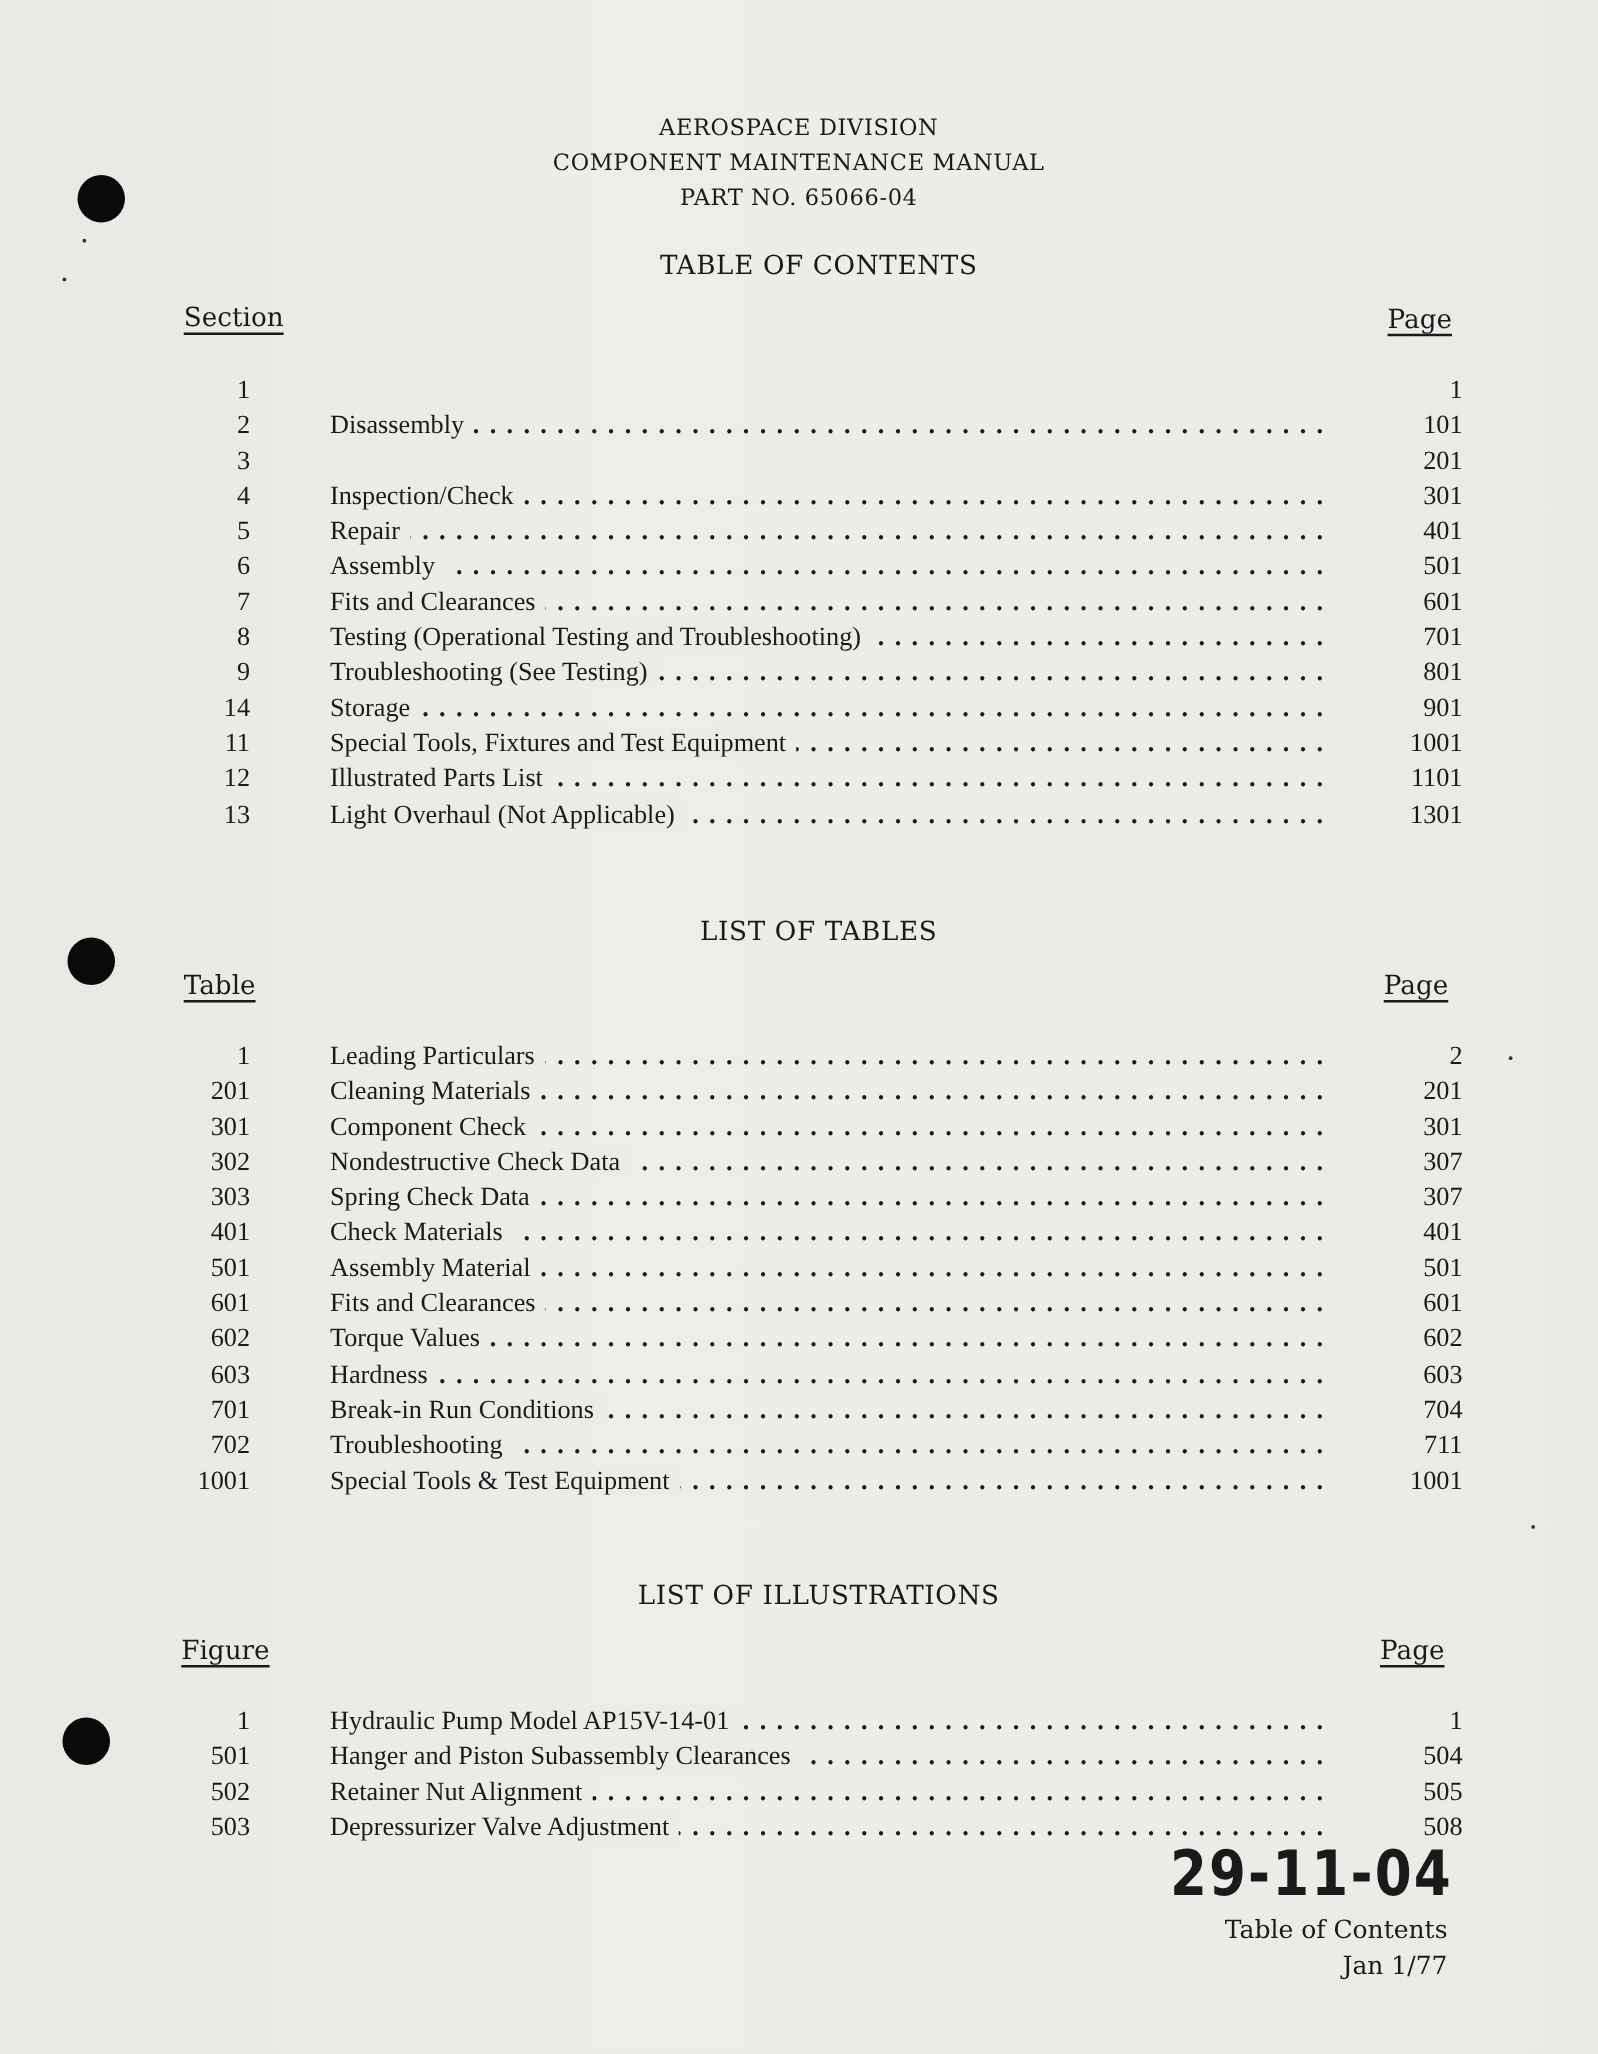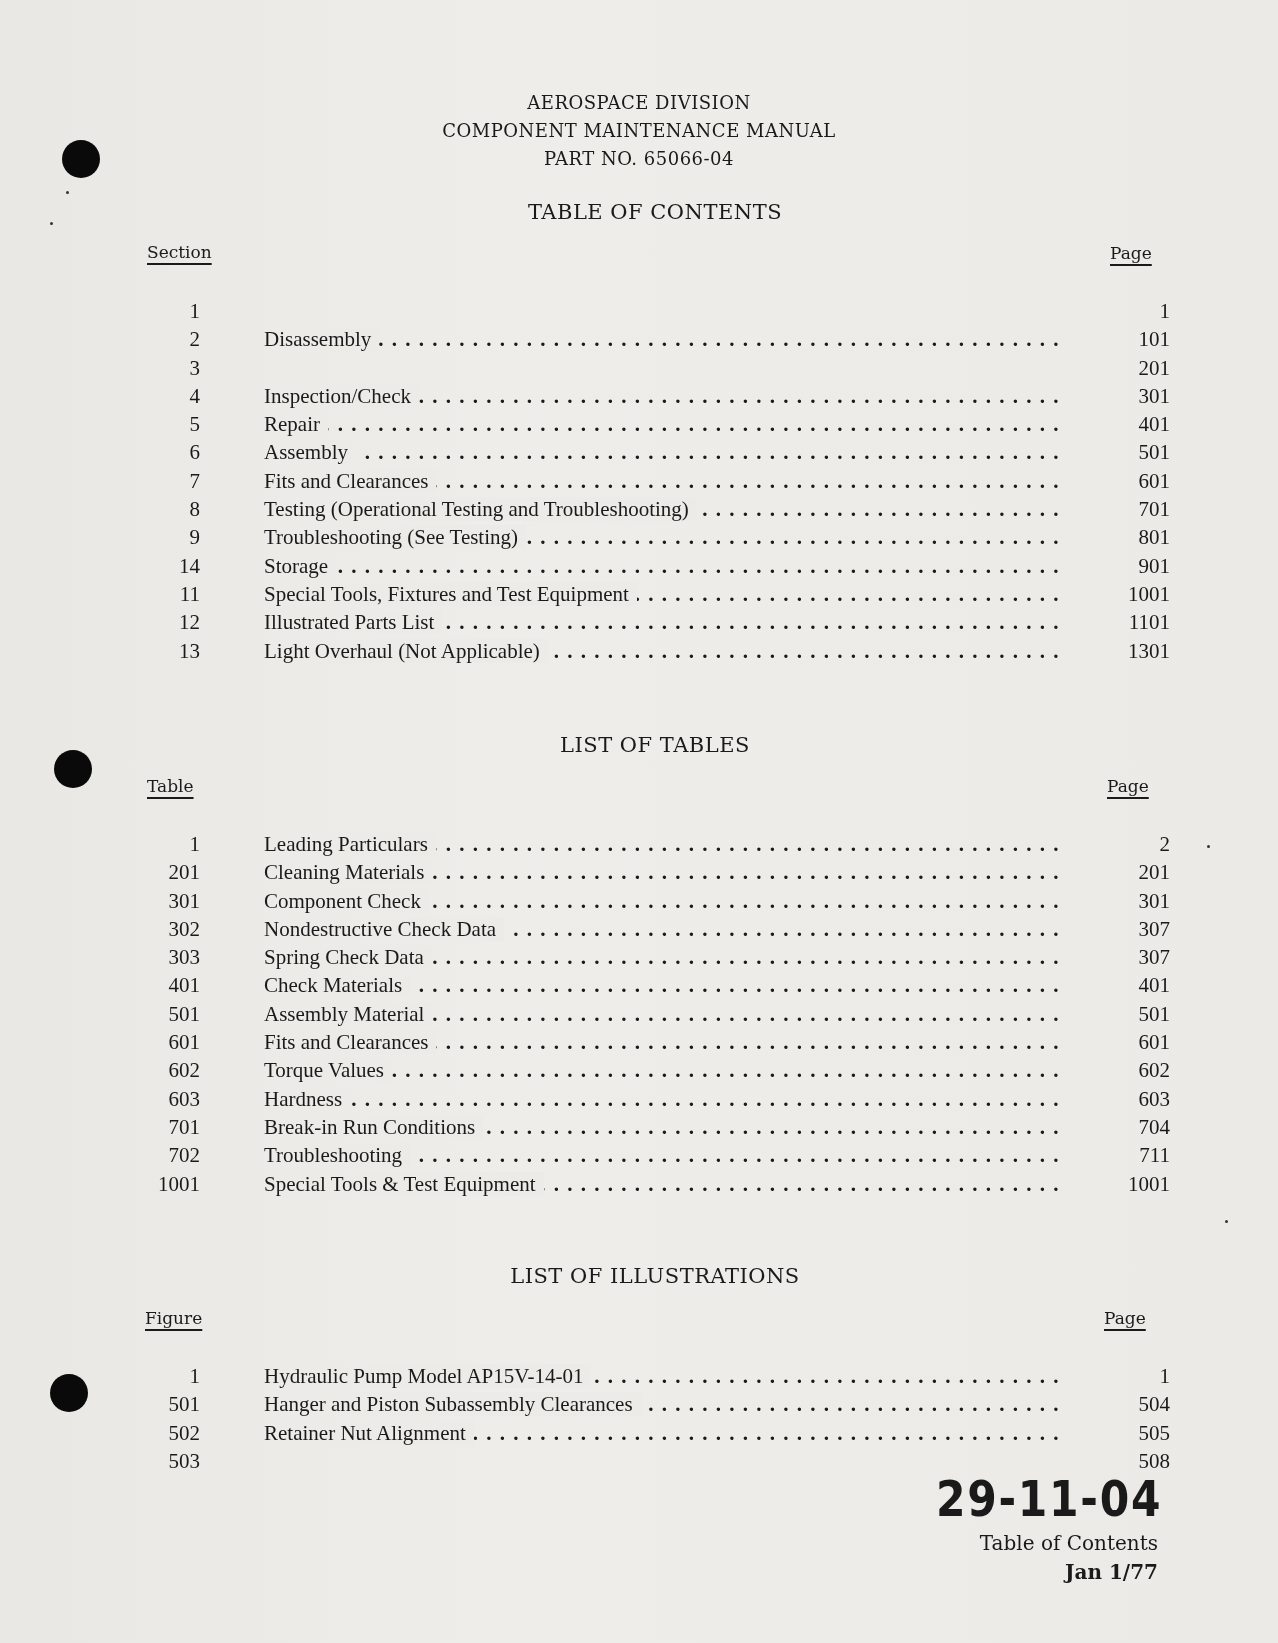--- a/index.html
+++ b/index.html
@@ -22,21 +22,21 @@
     .header {
       position: absolute; left: 0; width: 1278px; text-align: center;
       font-size: 18px; letter-spacing: 0.5px;
     }
     .header .line { height: 28px; line-height: 28px; }
     .list-title {
       position: absolute; left: 0; width: 1310px; text-align: center;
       font-size: 21px; letter-spacing: 0.5px;
     }
     .col-head {
-      position: absolute; font-size: 17px;
+      position: absolute; font-size: 21px;
       text-decoration: underline; text-underline-offset: 5px; text-decoration-thickness: 2px;
     }
     .rows { position: absolute; left: 140px; width: 1030px; }
     .row {
       position: relative; height: 28.3px; line-height: 28.3px;
       font-size: 21px; font-family: "Liberation Serif", serif;
       display: flex; align-items: baseline;
     }
     .row .num { width: 60px; text-align: right; flex: none; }
     .row .title {
@@ -234,20 +234,21 @@
         <span class="title"><span class="t">Hanger and Piston Subassembly Clearances</span></span>
         <span class="page-no">504</span>
       </div>
     <div class="row">
         <span class="num">502</span>
         <span class="title"><span class="t">Retainer Nut Alignment</span></span>
         <span class="page-no">505</span>
       </div>
     <div class="row">
         <span class="num">503</span>
+        <span class="title"><span class="t">Depressurizer Valve Adjustment</span></span>
         <span class="page-no">508</span>
       </div>
   </div>
 
   <div class="stamp">29-11-04</div>
   <div class="footer-text" style="top:1531px;">Table of Contents</div>
-  <div class="footer-text" style="top:1560px;font-weight:bold;">Jan 1/77</div>
+  <div class="footer-text" style="top:1560px;">Jan 1/77</div>
 </div>
 
 </body></html>

